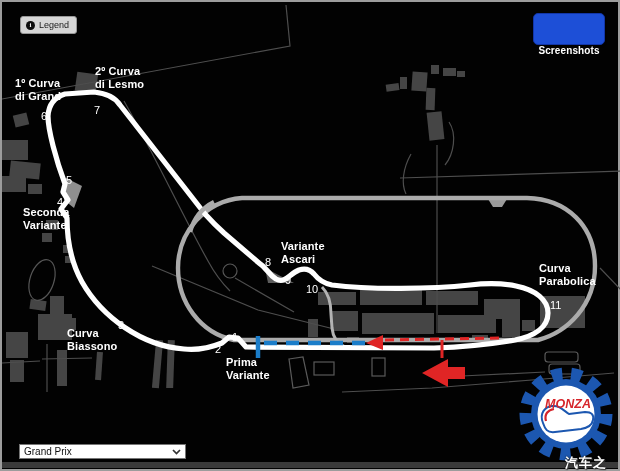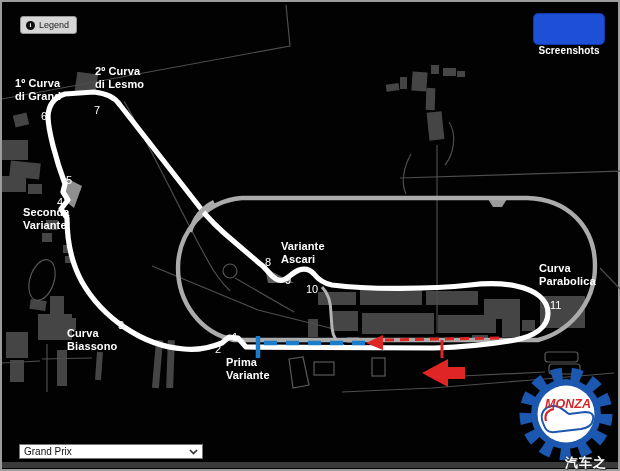--- a/index.html
+++ b/index.html
@@ -21,21 +21,21 @@
   .legend-btn .info-dot{width:9px;height:9px;border-radius:50%;background:#0d0d0d;color:#f2f2f2;
       font-size:7px;font-weight:bold;display:flex;align-items:center;justify-content:center;
       font-family:"Liberation Serif", serif;}
   
   .shots-btn{position:absolute;left:531px;top:11px;width:70px;height:30px;
       background:var(--button-blue,#1d4fd7);border:1px solid #1236a8;border-radius:5px;
       display:flex;flex-direction:column;align-items:center;justify-content:center;gap:1px;
       color:#fff;cursor:pointer;box-shadow:0 1px 2px rgba(0,0,0,.7);}
   .shots-btn .shots-label{font-size:10px;font-weight:bold;letter-spacing:0.1px;margin-top:42px;}
   
-  .layout-select{position:absolute;left:17px;top:442px;width:184px;height:15px;background:#fff;
+  .layout-select{position:absolute;left:17px;top:442px;width:167px;height:15px;background:#fff;
       border:1px solid #767676;display:flex;align-items:center;justify-content:space-between;
       padding:0 4px;font-size:10px;color:#111;cursor:pointer;box-sizing:border-box;}
   
   .watermark{position:absolute;left:563px;top:452px;color:#fff;font-size:13px;font-weight:bold;
       text-shadow:0 0 2px #000, 1px 1px 1px #444;letter-spacing:1px;}
 </style>
 </head>
 <body>
 
 <div class="frame">

